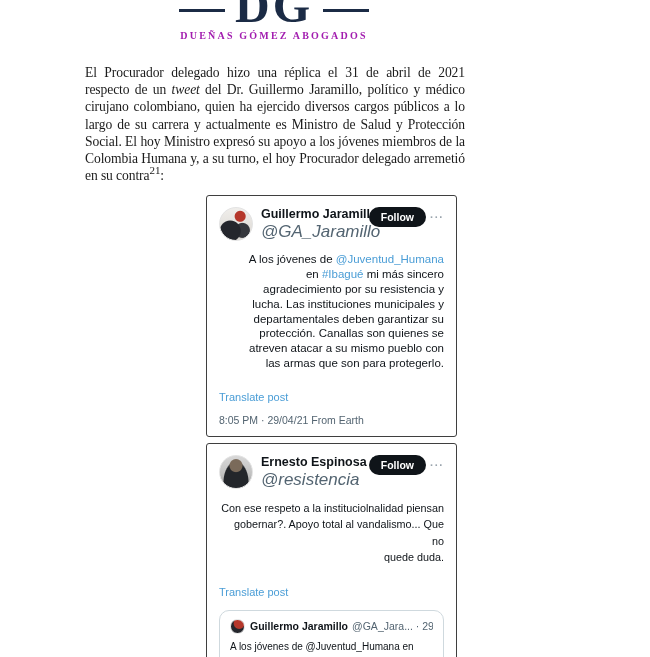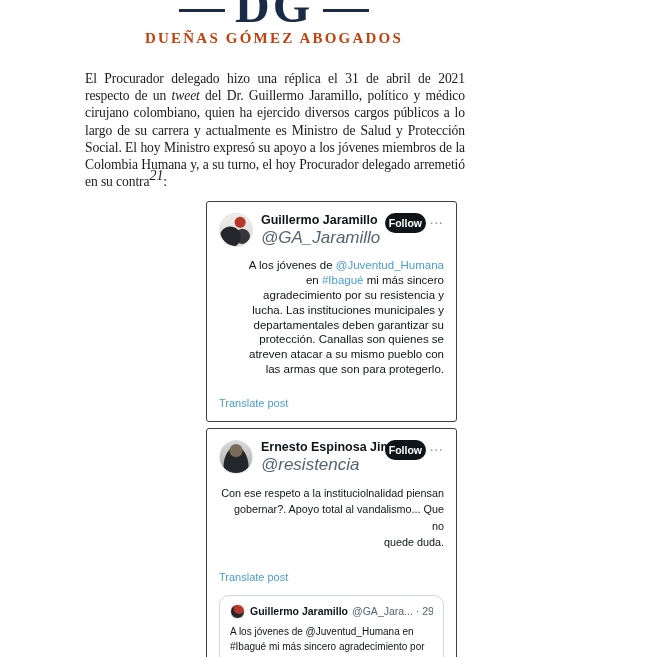--- a/index.html
+++ b/index.html
@@ -21,34 +21,34 @@
     color: #1b2b45;
   }
   .monogram-line { width: 46px; height: 3px; background: #1b2b45; margin-top: 8px; }
   .monogram {
     font-family: "Liberation Serif", serif;
     font-size: 48px; line-height: 46px; font-weight: 600;
     letter-spacing: 3px; color: #1b2b45;
   }
   .firm-name {
     margin-top: 1px;
-    font-size: 15px; font-weight: 700; letter-spacing: 2.2px;
-    color: #c2410c;
+    font-size: 10px; font-weight: 700; letter-spacing: 2.2px;
+    color: #a21caf;
   }
 
   
   .para {
     margin: 0 83px 0 85px;
     font-size: 13.6px; line-height: 17.2px;
     text-align: justify; color: #1b1b1b;
     letter-spacing: -0.1px;
   }
   .para-intro { margin-top: 23px; }
   .para .it { font-style: italic; }
-  .para sup { font-size: 14px; line-height: 0; vertical-align: super; font-style: italic; }
+  .para sup { font-size: 11px; line-height: 0; vertical-align: super; }
 
   
   .tweet-card {
     width: 251px; margin-left: 206px; background: #ffffff;
     border: 1px solid #3f3f3f; border-radius: 3px;
     padding: 11px 12px 10px 12px;
     font-family: "Liberation Sans", sans-serif;
     color: #0f1419;
   }
   .tweet-card-1 { margin-top: 11px; }
@@ -73,21 +73,21 @@
       linear-gradient(180deg, #d8d8d8 0%, #c2c2c2 55%, #9a9a9a 100%);
   }
   .tw-id { margin-left: 8px; min-width: 0; flex: 1 1 auto; }
   .tw-name { font-size: 12.5px; font-weight: 700; color: #0f1419; white-space: nowrap; }
   .tw-handle { font-size: 17px; color: #536471; margin-top: 1px; font-style: italic; }
   .tw-actions { display: flex; align-items: center; flex: 0 0 auto; }
   .follow-btn {
     background: #0f1419; color: #ffffff; border: none; cursor: pointer;
     font-family: "Liberation Sans", sans-serif;
     font-size: 10.5px; font-weight: 700;
-    padding: 4px 4px; border-radius: 999px;
+    padding: 4px 12px; border-radius: 999px;
   }
   .more-dots { color: #9aa4ad; font-size: 11px; font-weight: 700; letter-spacing: 1px; margin-left: 4px; cursor: pointer; }
 
   .tw-body {
     margin-top: 10px; white-space: pre-wrap;
     font-size: 11.5px; line-height: 14.8px; color: #0f1419; text-align: right;
   }
   .tw-body-2 { font-size: 10.8px; line-height: 16.5px; }
   .tw-link { color: #4a9dd6; text-decoration: none; cursor: pointer; }
   .translate-link {
@@ -137,20 +137,21 @@
     </div>
     <div class="tw-body"><span>A los jóvenes de </span><span class="tw-link">@Juventud_Humana</span><span>
 en </span><span class="tw-link">#Ibagué</span><span> mi más sincero
 agradecimiento por su resistencia y
 lucha. Las instituciones municipales y
 departamentales deben garantizar su
 protección. Canallas son quienes se
 atreven atacar a su mismo pueblo con
 las armas que son para protegerlo.</span></div>
     <a class="translate-link">Translate post</a>
+    <div class="tw-timestamp">8:05 PM · 29/04/21 From Earth</div>
   </div>
 
   <div class="tweet-card tweet-card-2">
     <div class="tw-header">
       <div class="tw-avatar avatar-ernesto"></div>
       <div class="tw-id">
         <div class="tw-name">Ernesto Espinosa Jiménez</div>
         <div class="tw-handle">@resistencia</div>
       </div>
       <div class="tw-actions">

